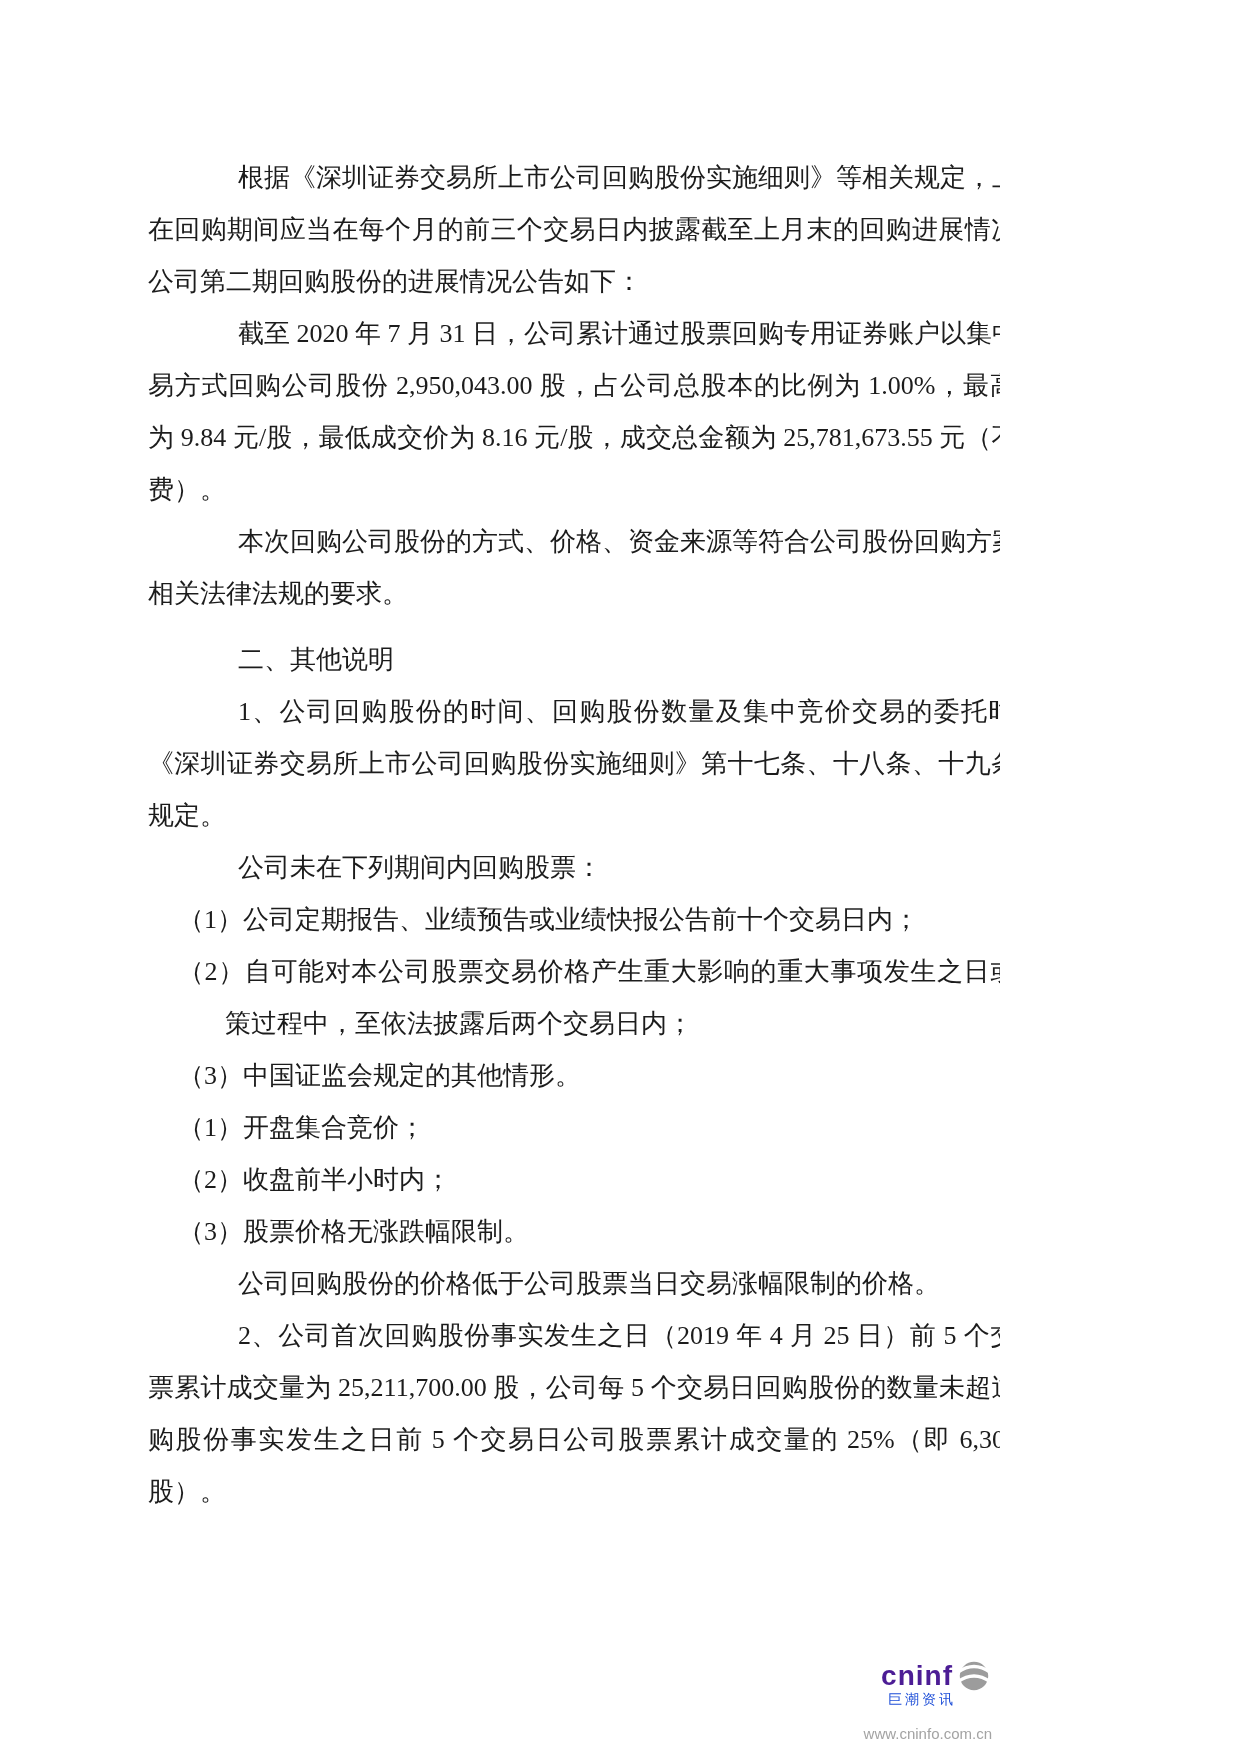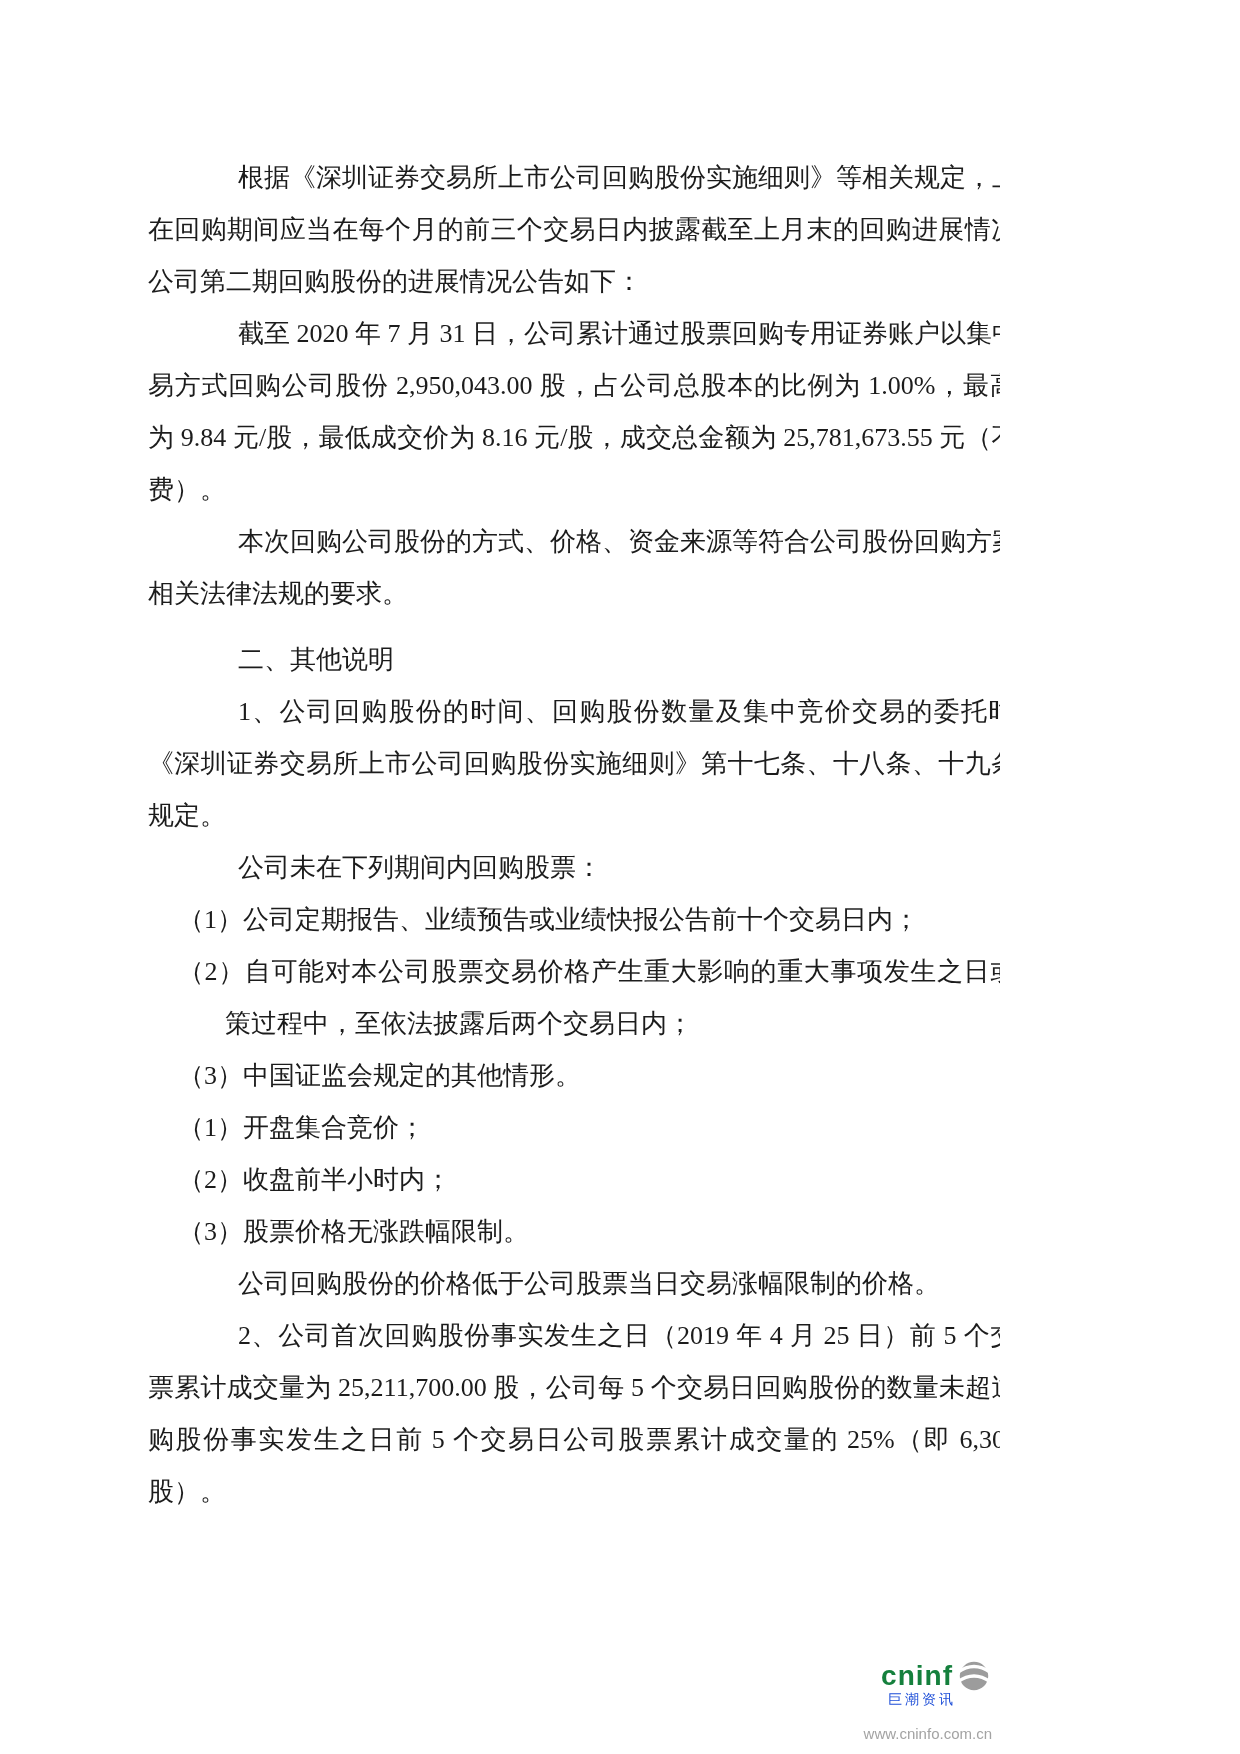--- a/index.html
+++ b/index.html
@@ -53,21 +53,21 @@
   }
   .wm-top {
     display: flex;
     align-items: center;
     justify-content: flex-end;
     gap: 3px;
   }
   .wm-brand {
     font-size: 28px;
     font-weight: bold;
-    color: #15803d;
+    color: #4c1d95;
     letter-spacing: 1px;
   }
   .wm-icon {
     display: inline-block;
     width: 36px;
     height: 36px;
   }
   .wm-cn {
     font-size: 14px;
     letter-spacing: 3px;

